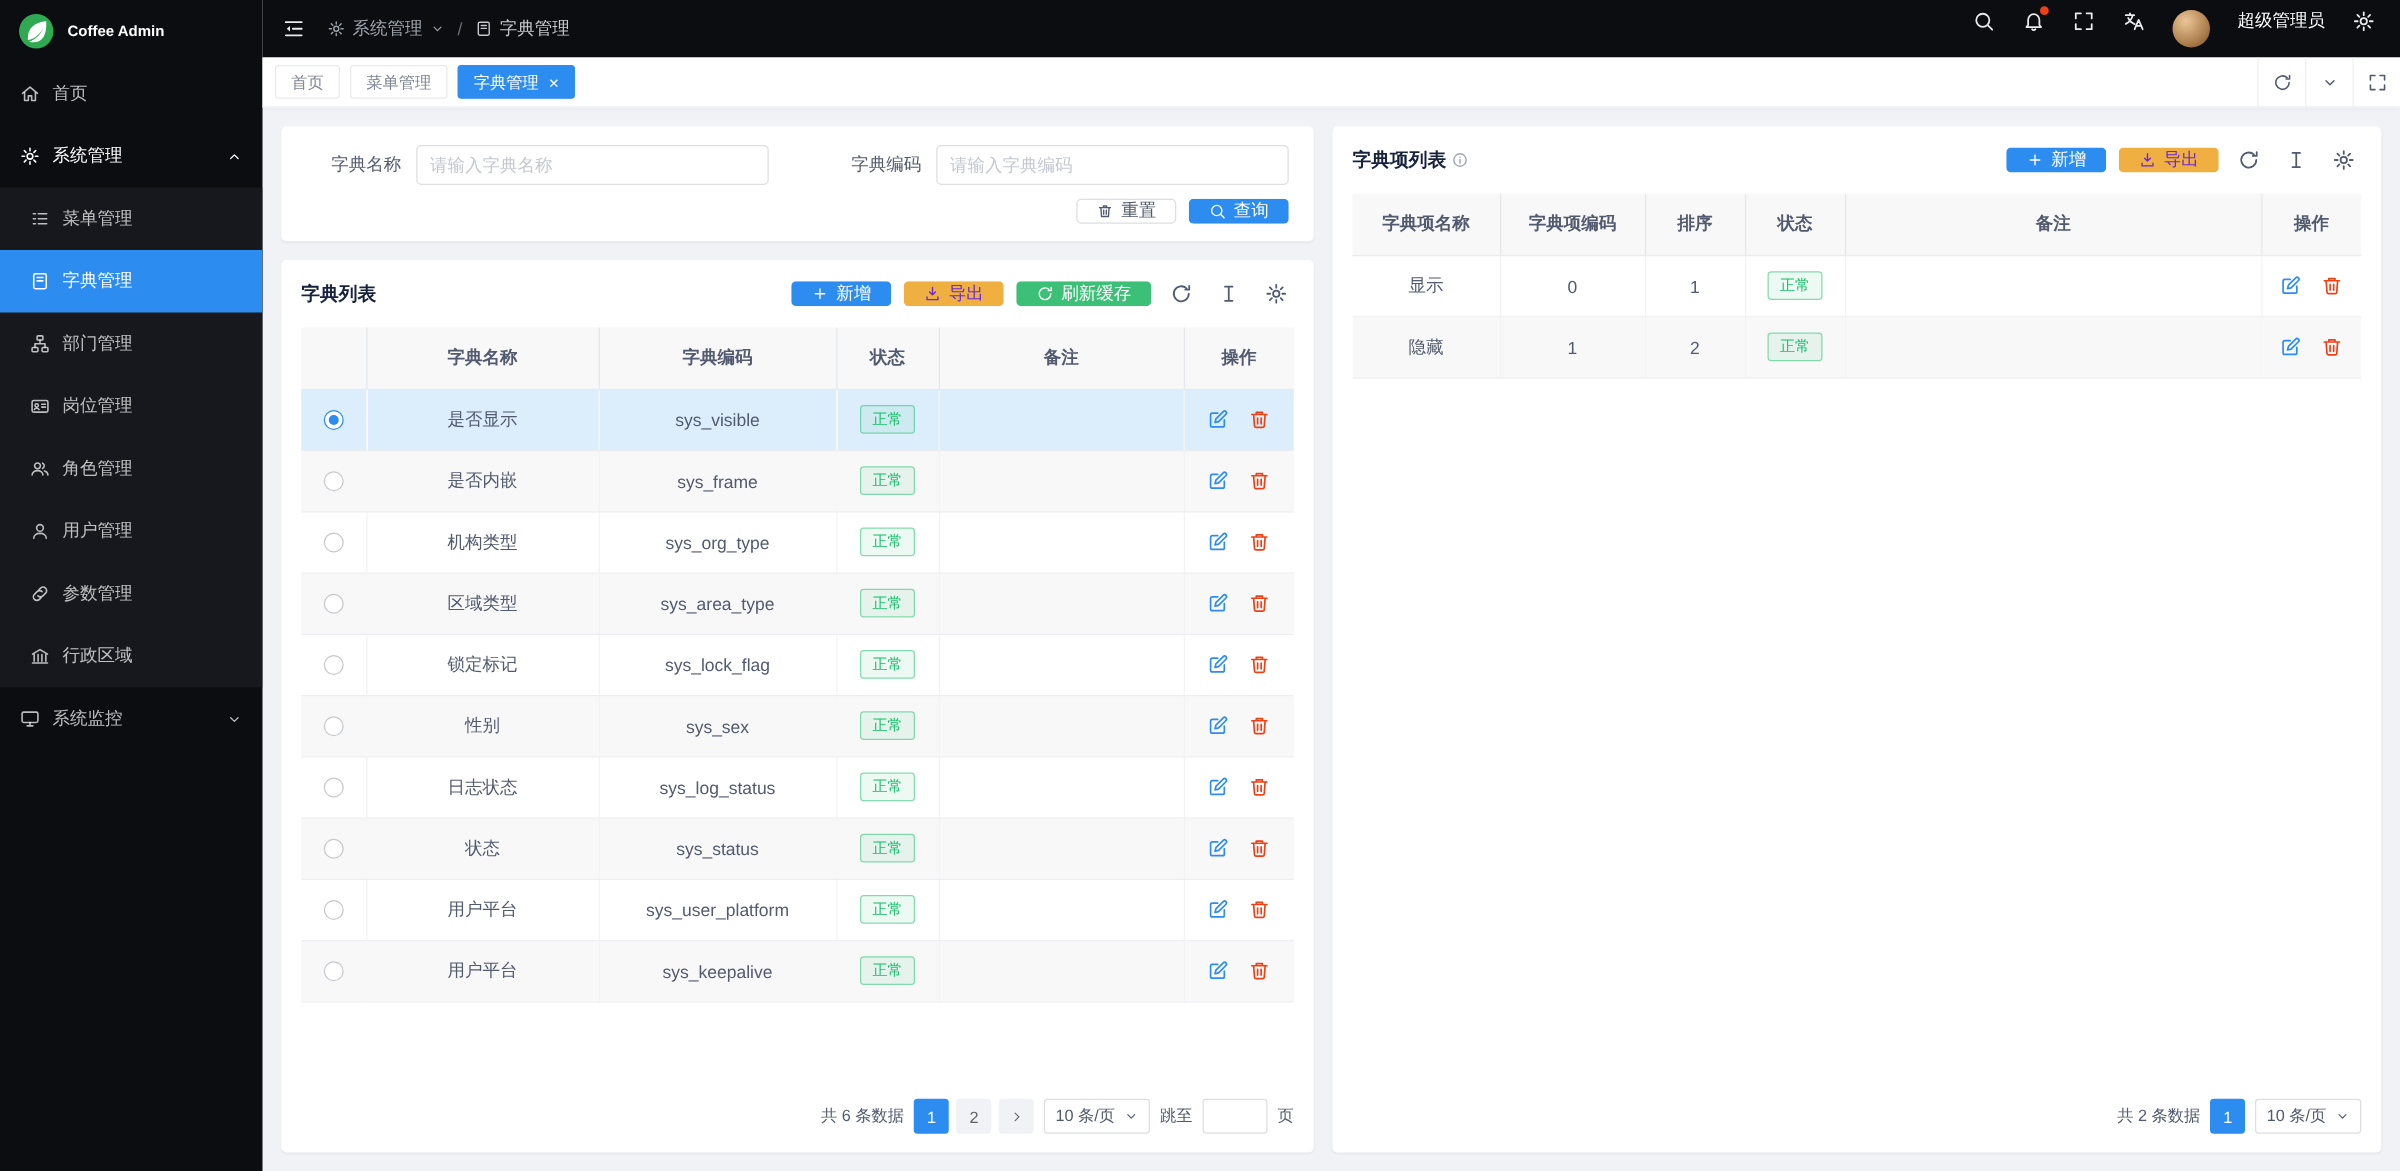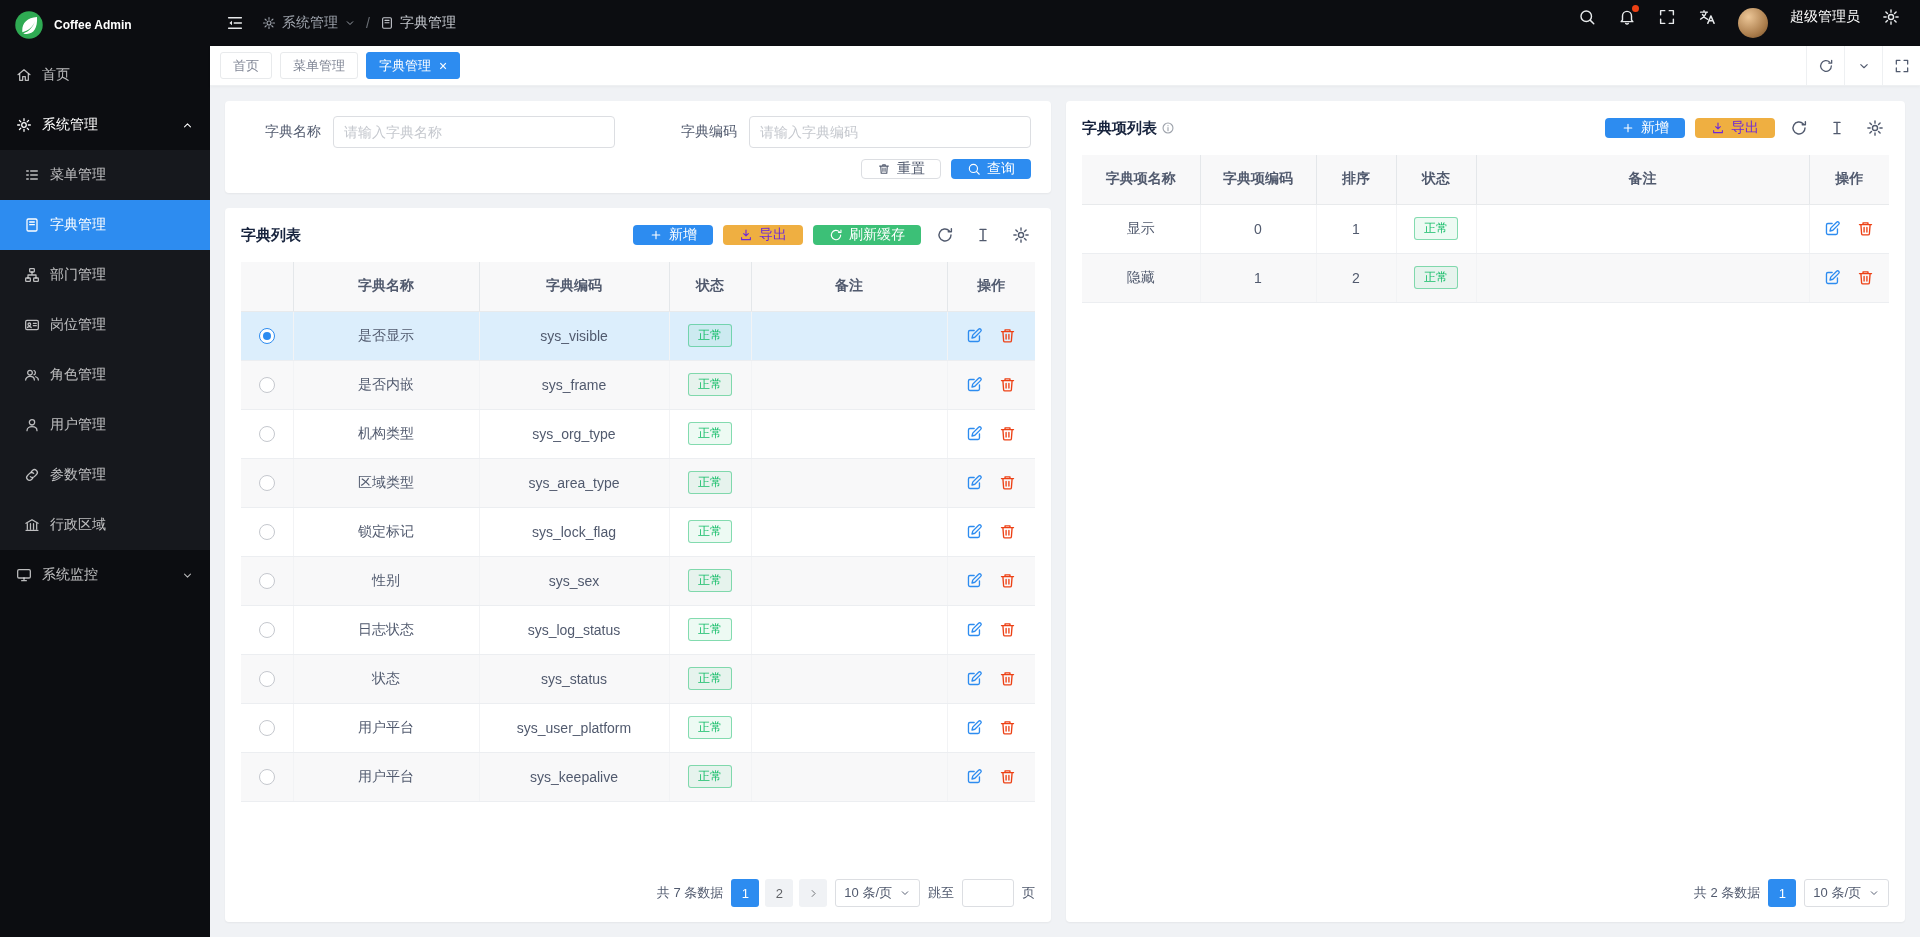--- a/index.html
+++ b/index.html
@@ -623,21 +623,21 @@
                       </svg>
                     </span><span class="op op-del">
                       <svg viewBox="0 0 24 24" fill="none" stroke="currentColor" stroke-width="1.9" stroke-linecap="round" stroke-linejoin="round">
                         <path d="M3.5 6.5h17M8.5 6.5V4h7v2.5M18.5 6.5l-1 13a1.8 1.8 0 0 1-1.8 1.5H8.3a1.8 1.8 0 0 1-1.8-1.5l-1-13M10 10.5v6.5M14 10.5v6.5"></path>
                       </svg>
                     </span></td>
                 </tr>
               </tbody>
           </table>
           <div class="pagination">
-            <span>共 7 条数据</span>
+            <span>共 6 条数据</span>
             <div class="pages" id="dict-pages">
                 <span class="page-btn active">1</span>
                 <span class="page-btn">2</span>
                 <span class="page-btn">
                   <span class="ic">
                     <svg viewBox="0 0 24 24" fill="none" stroke="currentColor" stroke-width="1.9" stroke-linecap="round" stroke-linejoin="round">
                       <path d="M9 5.5l6.5 6.5L9 18.5"></path>
                     </svg>
                   </span>
                 </span>

